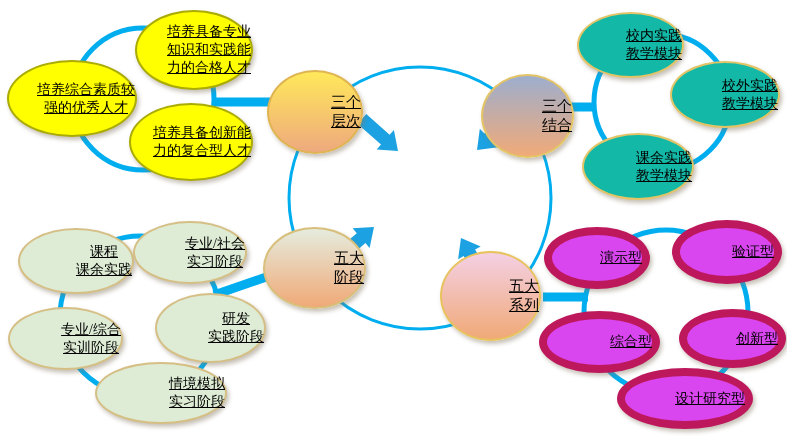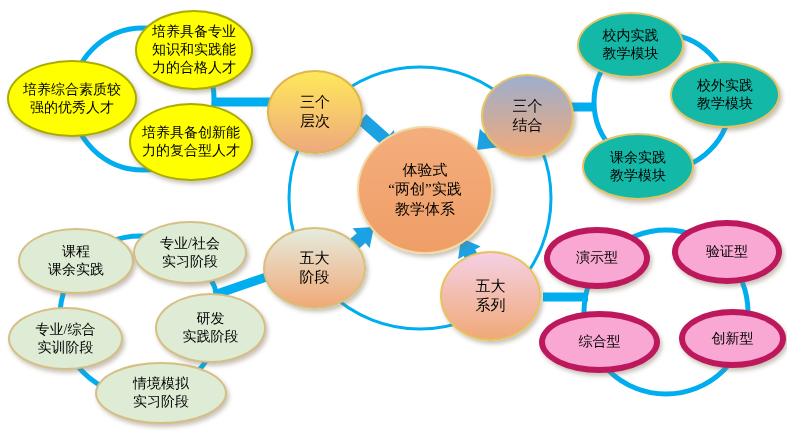--- a/index.html
+++ b/index.html
@@ -3,30 +3,30 @@
 <meta charset="utf-8">
 <style>
   html,body{margin:0;padding:0;background:#fff;}
   .stage{
     position:relative;width:787px;height:436px;overflow:hidden;background:#fff;
     font-family:"Liberation Serif","DejaVu Serif",serif;color:#000;
   }
   .wires{position:absolute;left:0;top:0;}
   .node{
     position:absolute;border-radius:50%;box-sizing:border-box;
-    display:flex;align-items:center;justify-content:center;text-align:center;
+    display:flex;align-items:center;justify-content:flex-end;text-align:center;
     box-shadow:2px 3px 4px rgba(130,118,95,.45);
-    font-size:14px;line-height:1.28;
+    font-size:14px;line-height:1.28;text-decoration:underline;
   }
   .node .lbl{white-space:pre-line;}
   .big{font-size:15px;}
   .c-yellow {background:#FFFF00;border:2px solid #ABAB06;}
   .c-blue   {background:#14b8a6;border:2px solid #E3C467;}
   .c-green  {background:#DEECD5;border:2px solid #D5BF85;}
-  .c-pink   {background:#f9a8d4;border:6px solid #be185d;}
+  .c-pink   {background:#d946ef;border:8px solid #be185d;}
   .c-levels {background:linear-gradient(#FFE85A,#EEA97E);border:2px solid #DFB452;}
   .c-comb   {background:linear-gradient(#9DAECE,#F1AA78);border:2px solid #E3C467;}
   .c-stages {background:linear-gradient(#E5ECDE,#F0A977);border:2px solid #D8BF7B;}
   .c-series {background:linear-gradient(#F4D0E4,#F0A977);border:2px solid #E8C35D;}
   .c-center {background:linear-gradient(#F4AE7D,#EF9E66);border:2px solid #F2D9A4;}
 </style>
 </head>
 <body>
 
 <div class="stage">
@@ -44,25 +44,20 @@
     <line x1="566" y1="107" x2="596" y2="107" stroke="#00AEEF" stroke-width="9"></line>
     <line x1="214" y1="295" x2="272" y2="275" stroke="#00AEEF" stroke-width="9"></line>
     <line x1="543" y1="297" x2="588" y2="297" stroke="#00AEEF" stroke-width="9"></line>
 
     <polygon points="357.7,123.9 366.3,114.1 389.6,134.8 393.9,130.0 398,151 376.7,149.4 381.0,144.6" fill="#1CA2E2"></polygon>
     <polygon points="501.4,116.4 510.6,125.6 493.6,142.6 498.2,147.2 477,150 479.8,128.8 484.4,133.4" fill="#1CA2E2"></polygon>
     <polygon points="356.3,250.9 347.7,241.1 356.8,233.2 352.6,228.3 374,227 369.6,247.9 365.4,243.0" fill="#1CA2E2"></polygon>
     <polygon points="479.7,257.8 468.3,264.2 463.7,256.0 458.1,259.2 461,238 480.7,246.4 475.1,249.6" fill="#1CA2E2"></polygon>
   </svg>
 
-  <div class="node c-center big" style="left:357px;top:126px;width:136px;height:128px;">
-    <span class="lbl">体验式
-“两创”实践
-教学体系</span>
-  </div>
 
   <div class="node c-levels big" style="left:267px;top:70px;width:96px;height:84px;">
     <span class="lbl">三个
 层次</span>
   </div>
   <div class="node c-comb big" style="left:481px;top:74px;width:93px;height:84px;">
     <span class="lbl">三个
 结合</span>
   </div>
   <div class="node c-stages big" style="left:263px;top:227px;width:103px;height:82px;">
@@ -127,14 +122,17 @@
   </div>
   <div class="node c-pink" style="left:672px;top:220px;width:110px;height:64px;">
     <span class="lbl">验证型</span>
   </div>
   <div class="node c-pink" style="left:679px;top:309px;width:107px;height:59px;">
     <span class="lbl">创新型</span>
   </div>
   <div class="node c-pink" style="left:539px;top:311px;width:121px;height:62px;">
     <span class="lbl">综合型</span>
   </div>
+  <div class="node c-pink" style="left:617px;top:368px;width:136px;height:61px;">
+    <span class="lbl">设计研究型</span>
+  </div>
 
 </div>
 
 </body></html>

